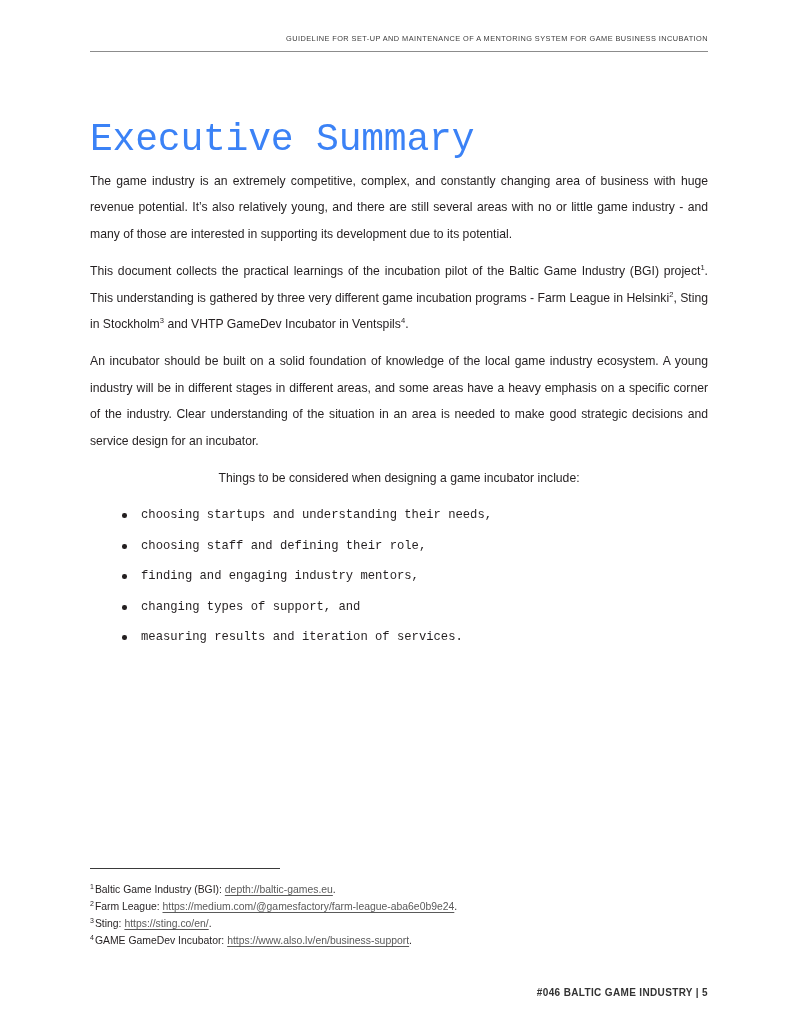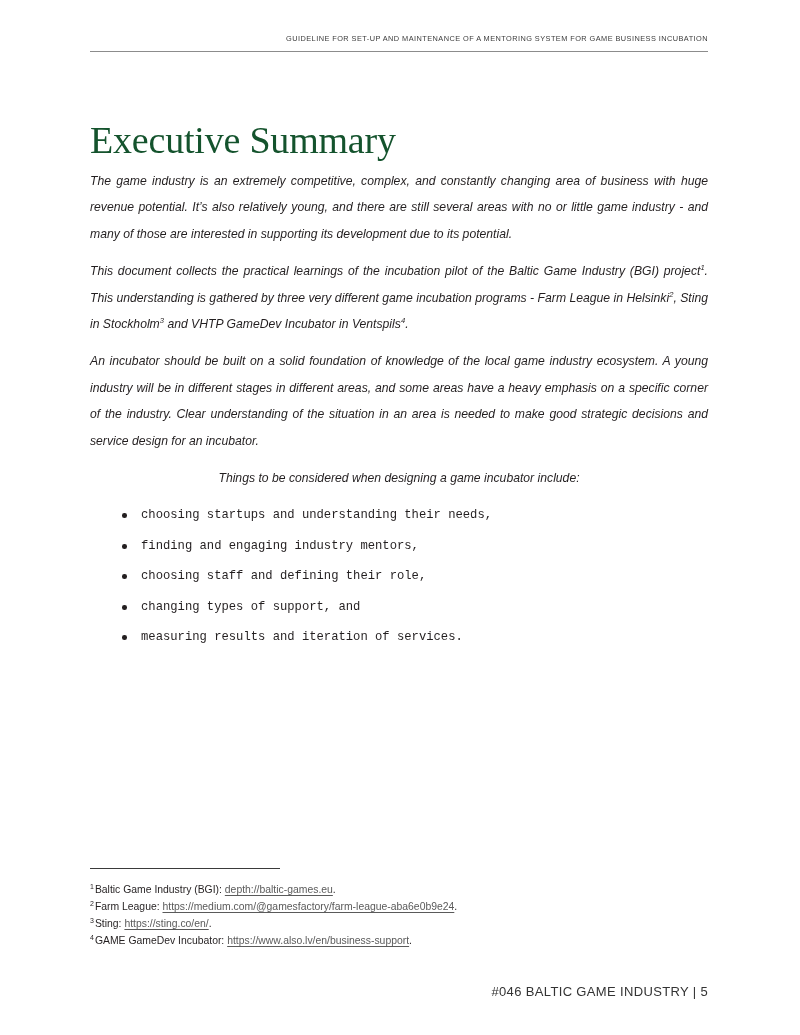--- a/index.html
+++ b/index.html
@@ -51,45 +51,44 @@
     width: 618px;
     height: 1px;
     background: #8c8c8c;
   }
 
   
   .doc-title {
     position: absolute;
     left: 90px;
     top: 93px;
-    font-family: Liberation Serif, serif;
+    font-family: Liberation Mono, monospace;
     font-size: 38px;
     font-weight: 400;
-    color: #14532d;
+    color: #3b82f6;
     letter-spacing: -0.2px;
     line-height: 44px;
     white-space: nowrap;
   }
 
   
   .content {
     position: absolute;
     left: 90px;
     top: 168px;
     width: 618px;
   }
   p.body-par {
     margin: 0 0 11px 0;
     font-size: 12.2px;
     line-height: 26.4px;
     text-align: justify;
     text-justify: inter-word;
     color: #231f20;
     hyphens: none;
-    font-style: italic;
   }
   p.body-par.last-flush {
     text-align: center;
   }
   sup.fn-ref {
     font-size: 7.6px;
     vertical-align: super;
     line-height: 0;
   }
 
@@ -150,25 +149,26 @@
 
   
   .page-footer {
     position: absolute;
     left: 90px;
     top: 982px;
     width: 618px;
     text-align: right;
   }
   .page-footer .footer-text {
-    font-size: 13px;
+    font-size: 10px;
     letter-spacing: 0.35px;
     color: #333333;
     text-transform: uppercase;
     white-space: nowrap;
+    font-weight: bold;
   }
 </style>
 </head>
 <body>
 
 <div class="page">
 
   <div class="page-header">
     <span class="header-text">GUIDELINE FOR SET-UP AND MAINTENANCE OF A MENTORING SYSTEM FOR GAME BUSINESS INCUBATION</span>
   </div>
@@ -186,25 +186,25 @@
 
     <p class="body-par last-flush">Things to be considered when designing a game incubator include:</p>
 
     <ul class="bullets">
       <li>
         <span class="bullet-dot"></span>
         <span>choosing startups and understanding their needs,</span>
       </li>
       <li>
         <span class="bullet-dot"></span>
+        <span>choosing staff and defining their role,</span>
+      </li>
+      <li>
+        <span class="bullet-dot"></span>
         <span>finding and engaging industry mentors,</span>
-      </li>
-      <li>
-        <span class="bullet-dot"></span>
-        <span>choosing staff and defining their role,</span>
       </li>
       <li>
         <span class="bullet-dot"></span>
         <span>changing types of support, and</span>
       </li>
       <li>
         <span class="bullet-dot"></span>
         <span>measuring results and iteration of services.</span>
       </li>
     </ul>

